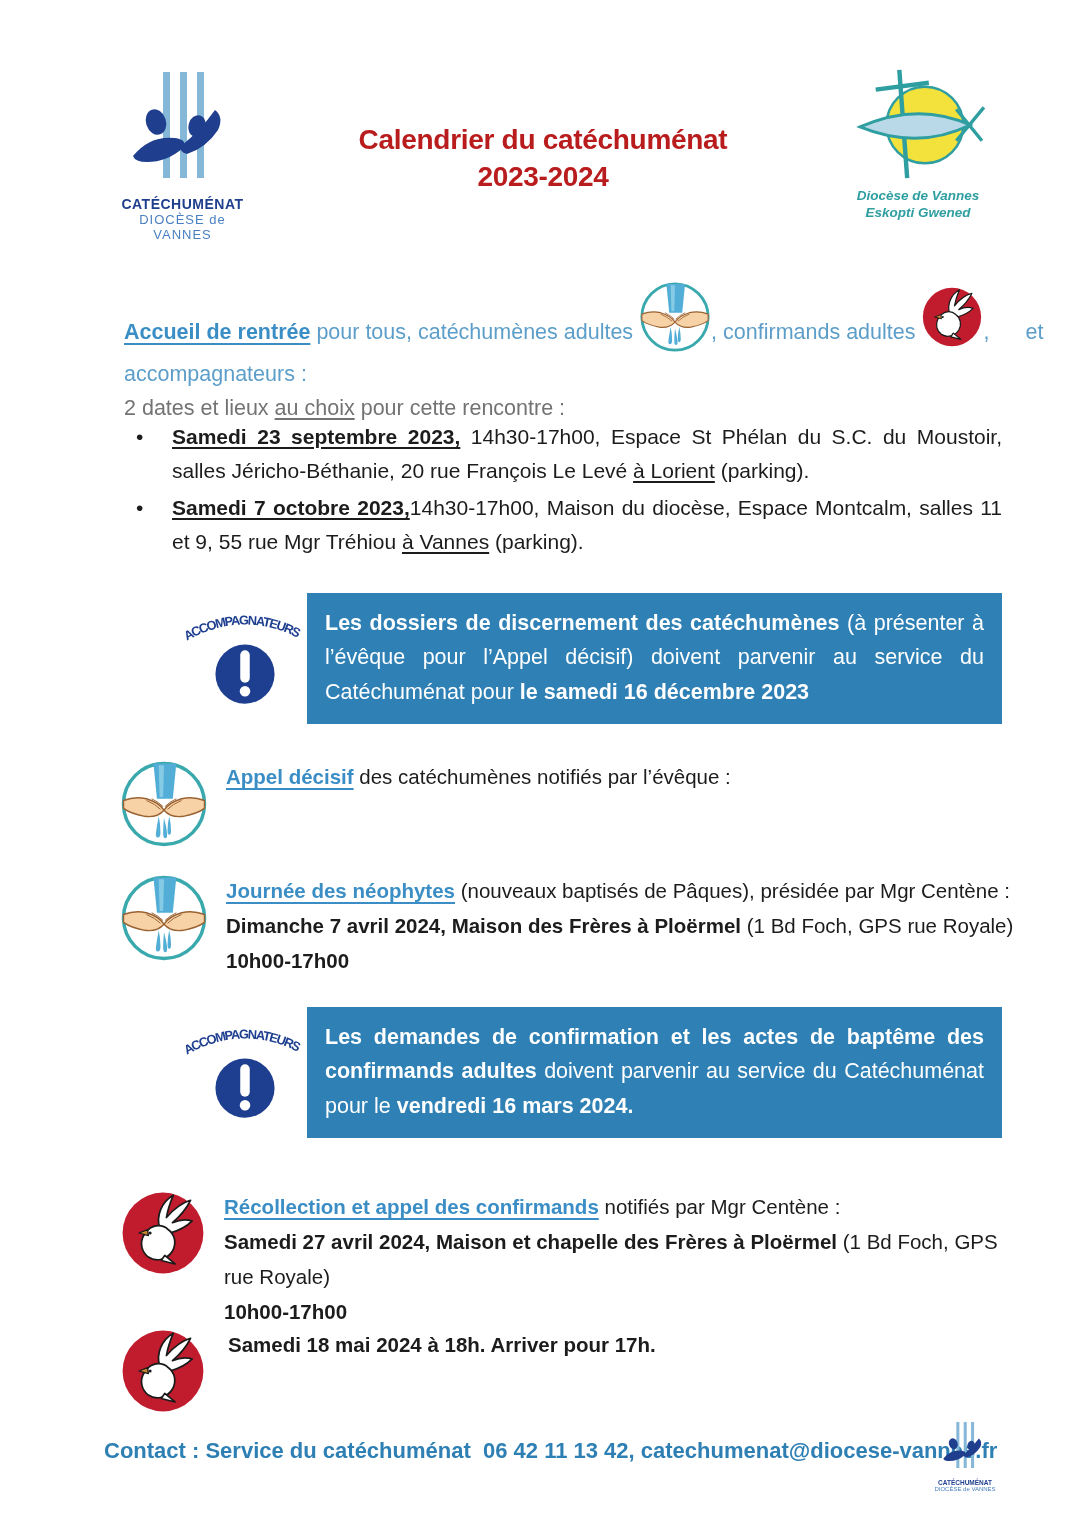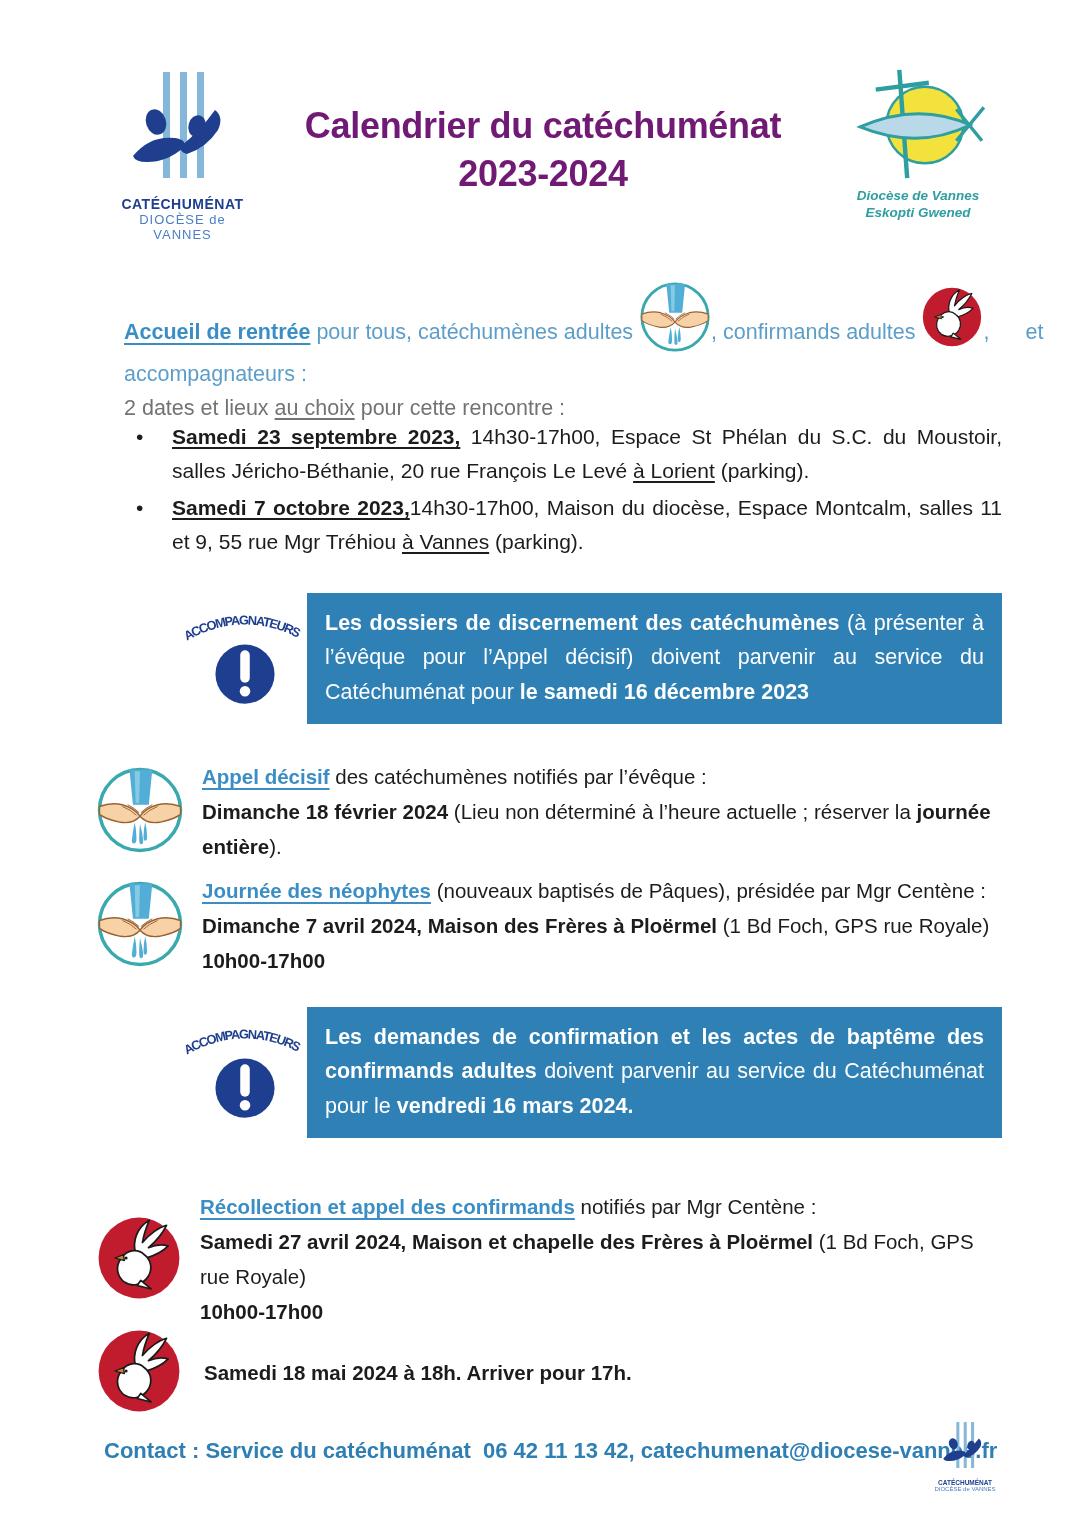--- a/index.html
+++ b/index.html
@@ -6,22 +6,22 @@
   .page {
     position:relative; width:1086px; height:1536px; margin:0 auto;
     background:#ffffff; overflow:hidden;
     font-family:"Liberation Sans", sans-serif; color:#1c1c1c;
   }
   
   .logo-cat { position:absolute; left:110px; top:72px; width:145px; text-align:center; }
   .logo-cat svg { display:block; margin:0 auto; }
   .logo-cat .l1 { font-size:14px; font-weight:bold; color:#1f3f8e; letter-spacing:0.5px; margin-top:2px; }
   .logo-cat .l2 { font-size:13px; color:#4a7fc1; letter-spacing:1px; }
-  .doc-title { position:absolute; left:243px; top:102px; width:600px; text-align:center;
-    font-size:36px; font-weight:bold; color:#701a75; line-height:1.32; letter-spacing:-0.3px; }
+  .doc-title { position:absolute; left:243px; top:122px; width:600px; text-align:center;
+    font-size:28px; font-weight:bold; color:#b91c1c; line-height:1.32; letter-spacing:-0.3px; }
   .logo-dio { position:absolute; left:843px; top:66px; width:150px; text-align:center; }
   .logo-dio .cap { font-size:13.5px; font-weight:bold; font-style:italic; color:#2f9ea0; line-height:1.25; }
   
   .intro { position:absolute; left:104px; top:281px; width:905px; font-size:21.5px; color:#5c9ec9;margin-left:20px; }
   .intro-line1 { white-space:nowrap; height:78px; line-height:78px; }
   .intro-line1 .ico { display:inline-block; vertical-align:middle; }
   .intro-heading { color:#3a8ec5; font-weight:bold; text-decoration:underline;
     text-decoration-thickness:2px; text-underline-offset:4px; }
   .intro-line2 { line-height:30px; }
   .intro-line3 { color:#737373; line-height:30px; margin-top:4px; }
@@ -36,21 +36,21 @@
   
   .alert-row { position:absolute; left:183px; width:819px; display:flex; align-items:flex-start; }
   .alert-row.r1 { top:593px; }
   .alert-row.r2 { top:1007px; }
   .badge { width:124px; flex:none; margin-top:6px; }
   .alert-box { flex:1; background:#2e80b5; color:#ffffff; font-size:21.5px; line-height:1.6;
     padding:13px 18px 15px 18px; text-align:justify; }
   .alert-box .wu { font-weight:bold; text-decoration-thickness:2px; text-underline-offset:4px; }
   .alert-box .wb { font-weight:bold; }
   
-  .section { position:absolute; left:96px; width:900px; display:flex; align-items:center; }
+  .section { position:absolute; left:120px; width:900px; display:flex; align-items:flex-start; }
   .section .ico { flex:none; margin-right:18px; }
   .section .txt { flex:1; font-size:20.5px; line-height:1.7; }
   .sec-heading { color:#3a8ec5; font-weight:bold; text-decoration:underline;
     text-decoration-thickness:2px; text-underline-offset:4px; }
   .bold { font-weight:bold; }
   .sec-appel { top:760px; }
   .sec-neo { top:874px; }
   .sec-rec { top:1190px; }
   .sec-conf { top:1328px; }
   .sec-conf .txt { padding-left:4px; }
@@ -163,21 +163,20 @@
       <path d="M96,46 Q83,41 70,44 Q56,48 50,57 Q58,66 72,64 Q88,61 96,55 Z" fill="#f6d2a6" stroke="#9a6233" stroke-width="1.6"></path>
       <path d="M30,46 Q40,50 46,56 M36,44 Q44,48 49,53 M70,46 Q60,50 54,56 M64,44 Q56,48 51,53" stroke="#9a6233" stroke-width="1.1" fill="none"></path>
       <g fill="#52aed6">
         <path d="M44,64 q-2,10 -3,18 q-1,6 2,6 q3,0 3,-6 q0,-9 -2,-18 Z"></path>
         <path d="M50,66 q-1,10 -1,17 q0,6 2.5,6 q2.5,0 2,-6 q-1,-8 -3.5,-17 Z"></path>
         <path d="M56,64 q2,9 2,16 q0,5 -2,5 q-2,0 -2,-5 q0,-8 2,-16 Z"></path>
       </g>
     </svg></span>
     <div class="txt">
       <div><span class="sec-heading">Appel décisif</span><span> des catéchumènes notifiés par l’évêque :</span></div>
-      <div><span class="bold">Dimanche 18 février 2024 </span><span>(Lieu non déterminé à l’heure actuelle ; réserver la </span><span class="bold">journée entière</span><span>).</span></div>
     </div>
   </div>
 
   <div class="section sec-neo">
     <span class="ico"><svg width="88" height="88" viewBox="0 0 100 100">
       <circle cx="50" cy="50" r="46" fill="#ffffff" stroke="#3aa9ad" stroke-width="4"></circle>
       <path d="M38,4 L64,4 L60,44 L42,44 Z" fill="#52aed6"></path>
       <path d="M44,6 L50,6 L49,42 L45,42 Z" fill="#8fd0e8" opacity="0.85"></path>
       <path d="M4,46 Q17,41 30,44 Q44,48 50,57 Q42,66 28,64 Q12,61 4,55 Z" fill="#f6d2a6" stroke="#9a6233" stroke-width="1.6"></path>
       <path d="M96,46 Q83,41 70,44 Q56,48 50,57 Q58,66 72,64 Q88,61 96,55 Z" fill="#f6d2a6" stroke="#9a6233" stroke-width="1.6"></path>

